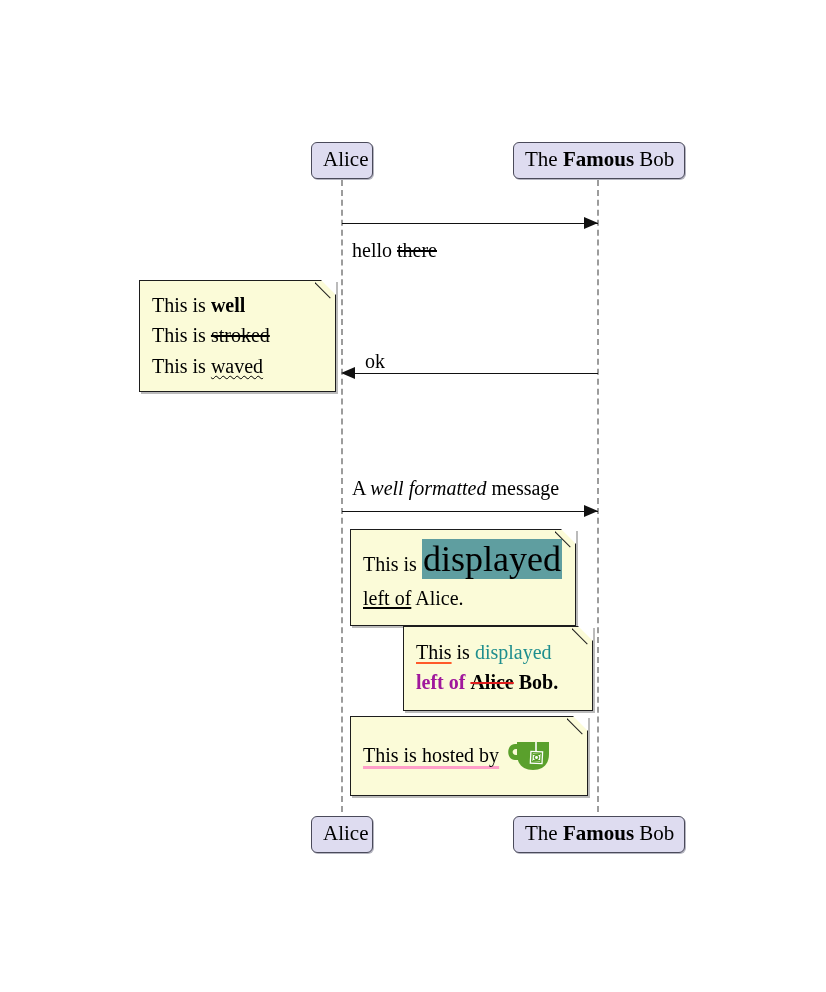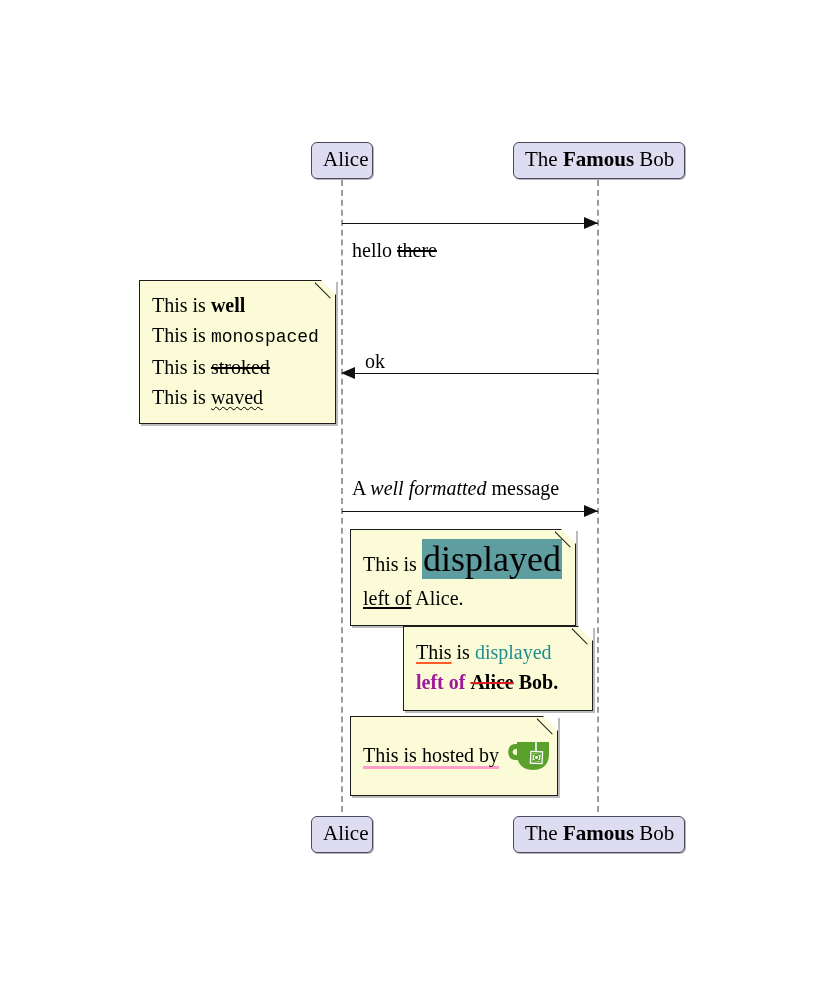--- a/index.html
+++ b/index.html
@@ -192,23 +192,20 @@
   <div class="arrow-head arrow-right" style="left:584px; top:216.5px;"></div>
 
   <div class="note" style="left:139px; top:280px; width:197px;">
     <div class="fold"></div>
     <div class="fold-line"></div>
 
     <div class="row">
       <span>This is </span><span class="b">well</span>
     </div>
     <div class="row">
-      <span>This is </span><span class="mono">monospaced</span>
-    </div>
-    <div class="row">
       <span>This is </span><span class="s">stroked</span>
     </div>
     <div class="row">
       <span>This is </span><span class="wave">waved</span>
     </div>
   </div>
 
   <div class="msg-label" style="left:365px; top:350px;">
     <span>ok</span>
   </div>
@@ -238,21 +235,21 @@
     <div class="fold-line"></div>
 
     <div class="row">
       <span class="u-orange">This</span><span> is </span><span class="teal">displayed</span>
     </div>
     <div class="row">
       <span class="magenta">left of</span><span> </span><span class="s-red">Alice</span><span> </span><span class="b">Bob.</span>
     </div>
   </div>
 
-  <div class="note" style="left:350px; top:716px; width:208px; height:80px; padding-top:19px;">
+  <div class="note" style="left:350px; top:716px; width:238px; height:80px; padding-top:19px;">
     <div class="fold"></div>
     <div class="fold-line"></div>
 
     <div class="row">
       <span class="u-pink">This is hosted by</span><span class="cup-icon">
         <svg width="46" height="36" viewBox="0 0 46 36" xmlns="http://www.w3.org/2000/svg">
 
           <path d="M10 8 C1 8 1 24 10 24 L14 24 L14 19 L11 19 C6.5 19 6.5 13 11 13 L14 13 L14 8 Z" fill="#5aa02c"></path>
 
           <path d="M12 6 L44 6 L44 18 C44 28 38 34 28 34 C18 34 12 28 12 18 Z" fill="#5aa02c"></path>

